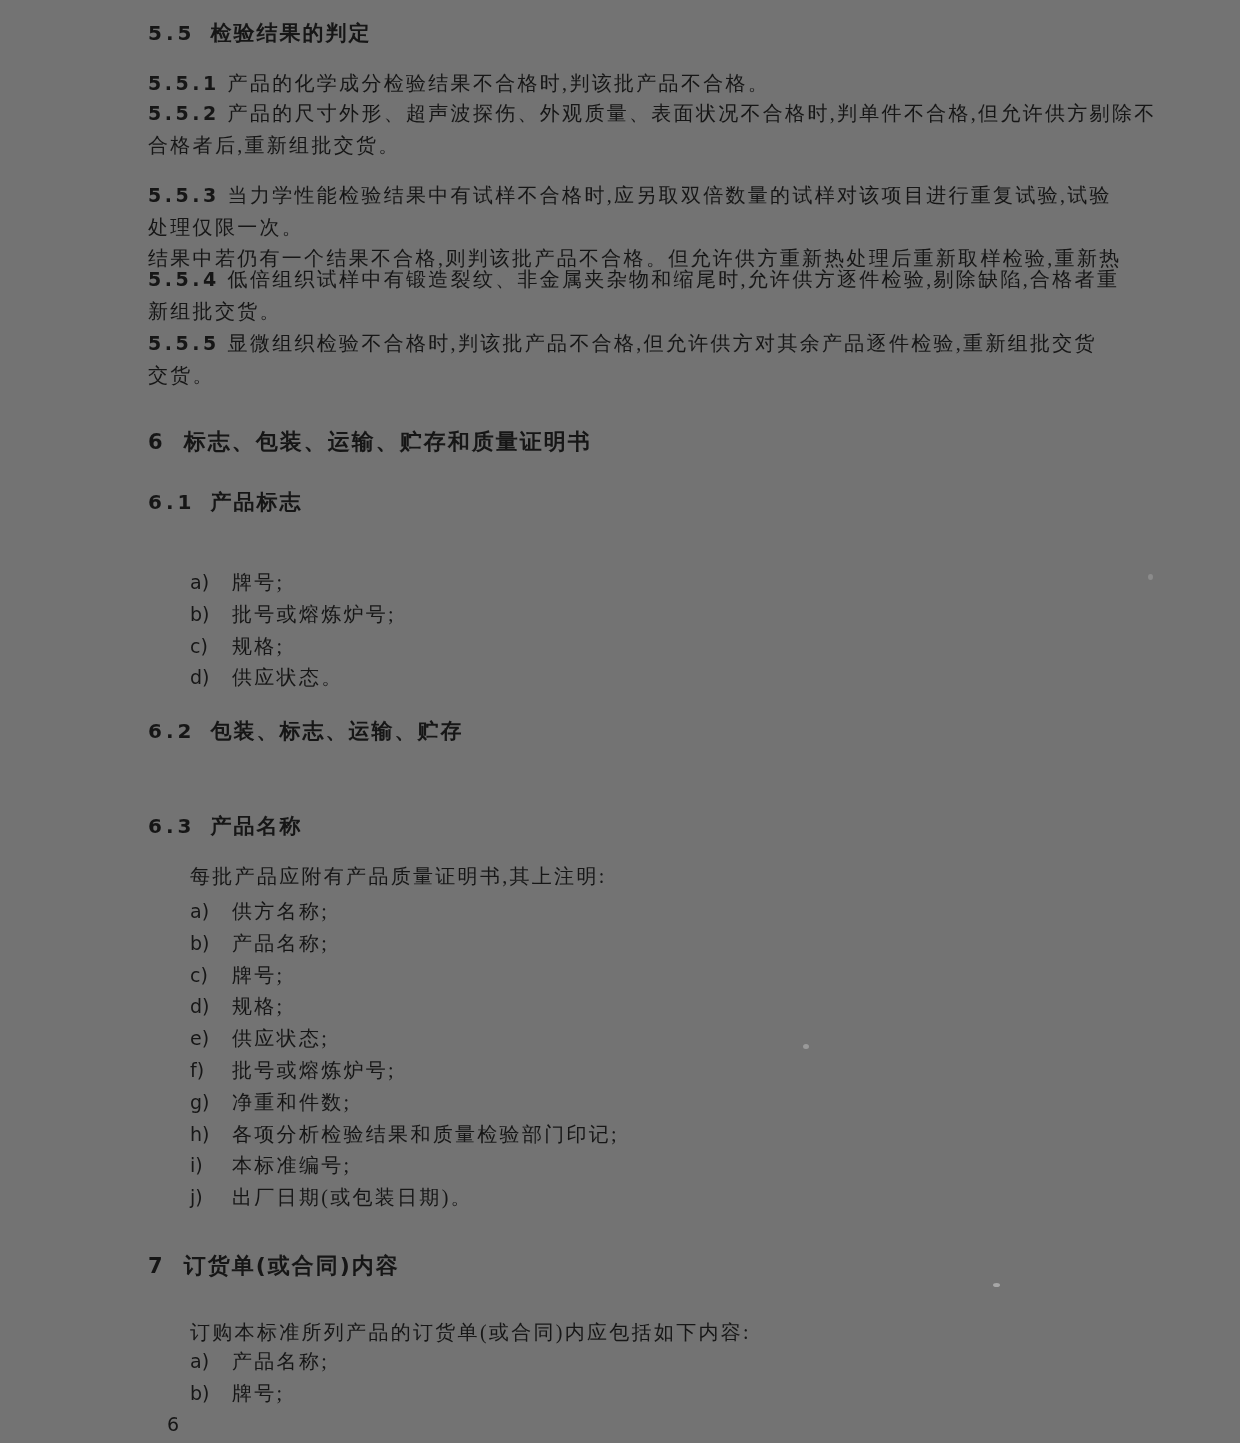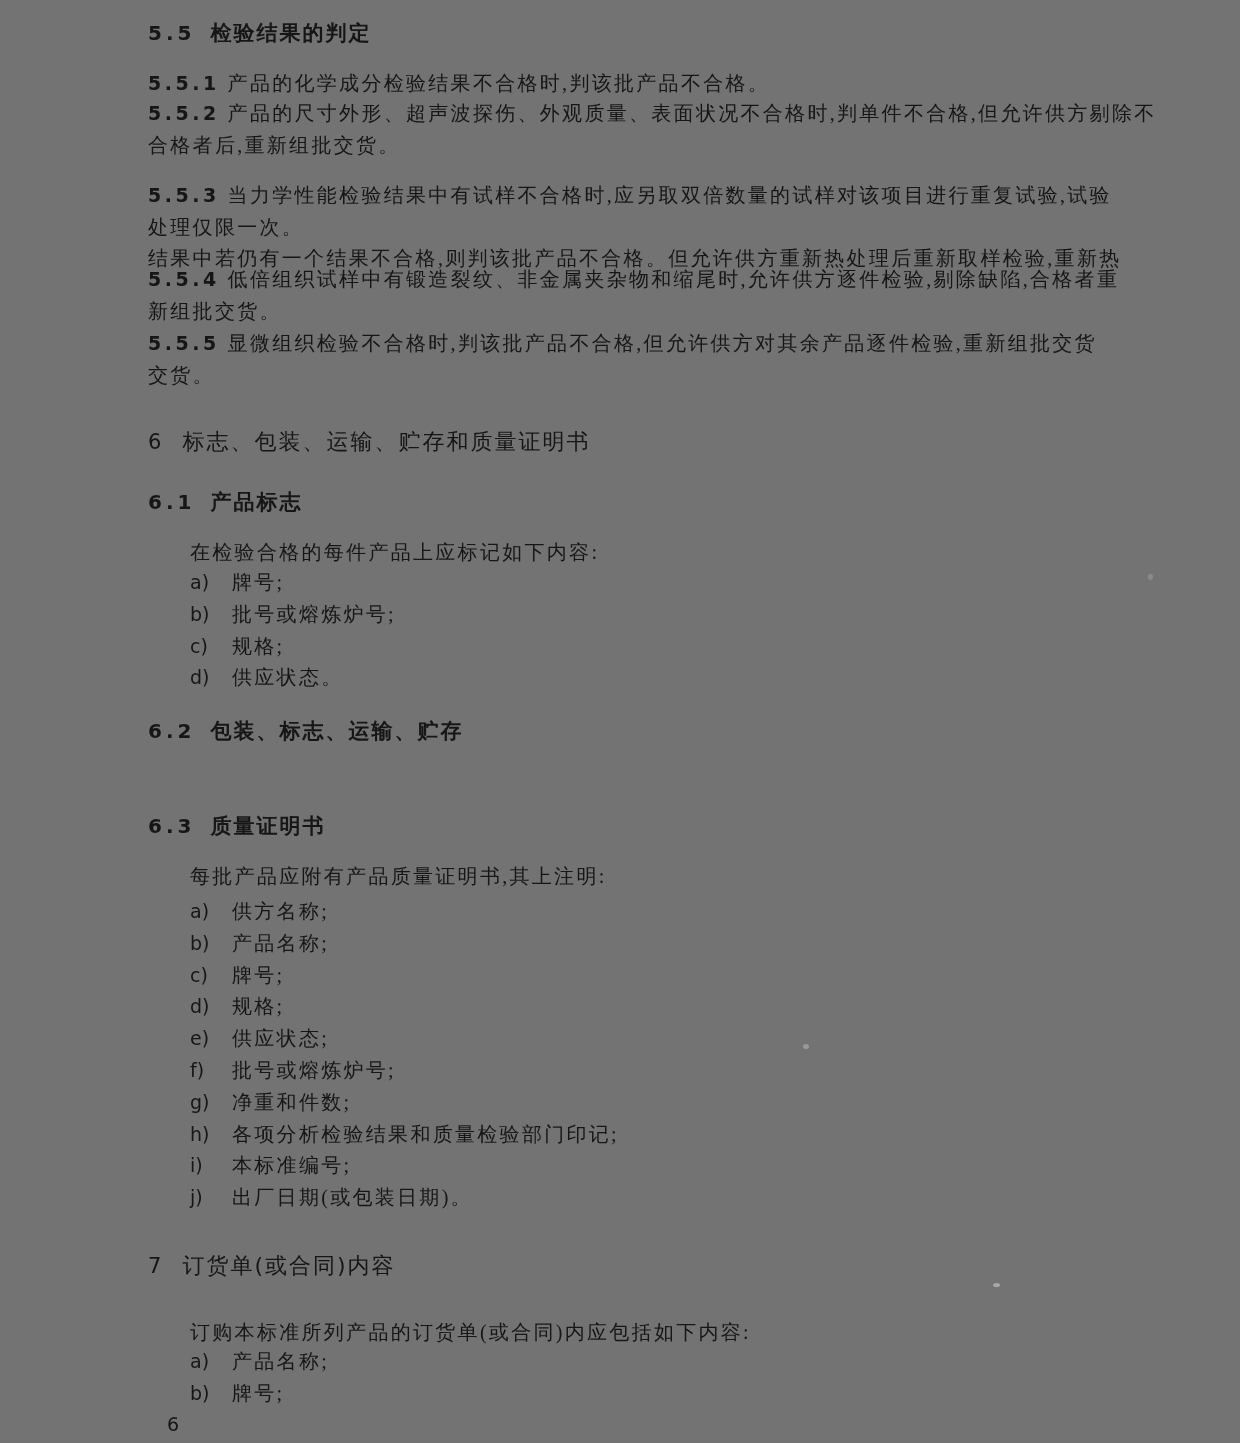--- a/index.html
+++ b/index.html
@@ -12,21 +12,21 @@
   .page {
     position: relative;
     width: 1240px; height: 1443px;
     background: #737373;
     overflow: hidden;
   }
   
   .h1 {
     position: absolute; left: 148px;
     font-family: "DejaVu Sans", "Liberation Sans", sans-serif;
-    font-weight: 400; font-size: 22px; line-height: 30px;
+    font-weight: 700; font-size: 22px; line-height: 30px;
     letter-spacing: 2px; white-space: nowrap;
   }
   .h1 .hnum { letter-spacing: 3px; margin-right: 18px; font-size: 21px; }
   
   .h2 {
     position: absolute; left: 148px;
     font-family: "DejaVu Sans", "Liberation Sans", sans-serif;
     font-weight: 700; font-size: 21px; line-height: 30px;
     letter-spacing: 2px; white-space: nowrap;
   }
@@ -103,36 +103,35 @@
   </div>
 
   <div class="h1" style="top:427px">
     <span class="hnum">6</span><span>标志、包装、运输、贮存和质量证明书</span>
   </div>
 
   <div class="h2" style="top:487px">
     <span class="hnum">6.1</span><span>产品标志</span>
   </div>
 
-  <div class="para" style="top:537px">在检验合格的每件产品上应标记如下内容:</div>
 
   <div class="list" style="top:567px">
     <div class="li"><span class="li-label">a)</span><span>牌号;</span></div>
     <div class="li"><span class="li-label">b)</span><span>批号或熔炼炉号;</span></div>
     <div class="li"><span class="li-label">c)</span><span>规格;</span></div>
     <div class="li"><span class="li-label">d)</span><span>供应状态。</span></div>
   </div>
 
   <div class="h2" style="top:716px">
     <span class="hnum">6.2</span><span>包装、标志、运输、贮存</span>
   </div>
 
 
   <div class="h2" style="top:811px">
-    <span class="hnum">6.3</span><span>质量证明书</span>
+    <span class="hnum">6.3</span><span>产品名称</span>
   </div>
 
   <div class="para" style="top:861px">每批产品应附有产品质量证明书,其上注明:</div>
 
   <div class="list" style="top:896px">
     <div class="li"><span class="li-label">a)</span><span>供方名称;</span></div>
     <div class="li"><span class="li-label">b)</span><span>产品名称;</span></div>
     <div class="li"><span class="li-label">c)</span><span>牌号;</span></div>
     <div class="li"><span class="li-label">d)</span><span>规格;</span></div>
     <div class="li"><span class="li-label">e)</span><span>供应状态;</span></div>

